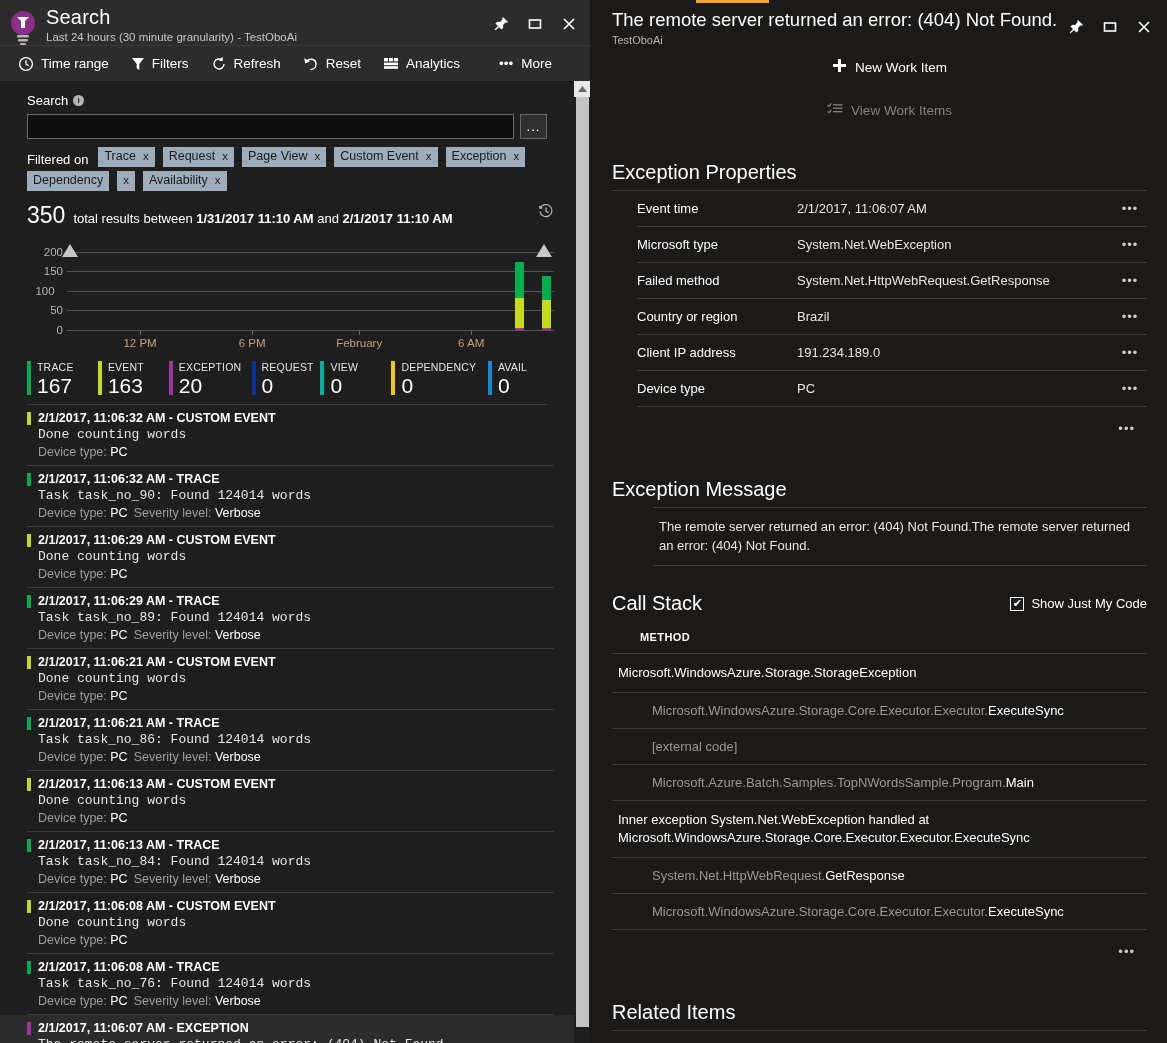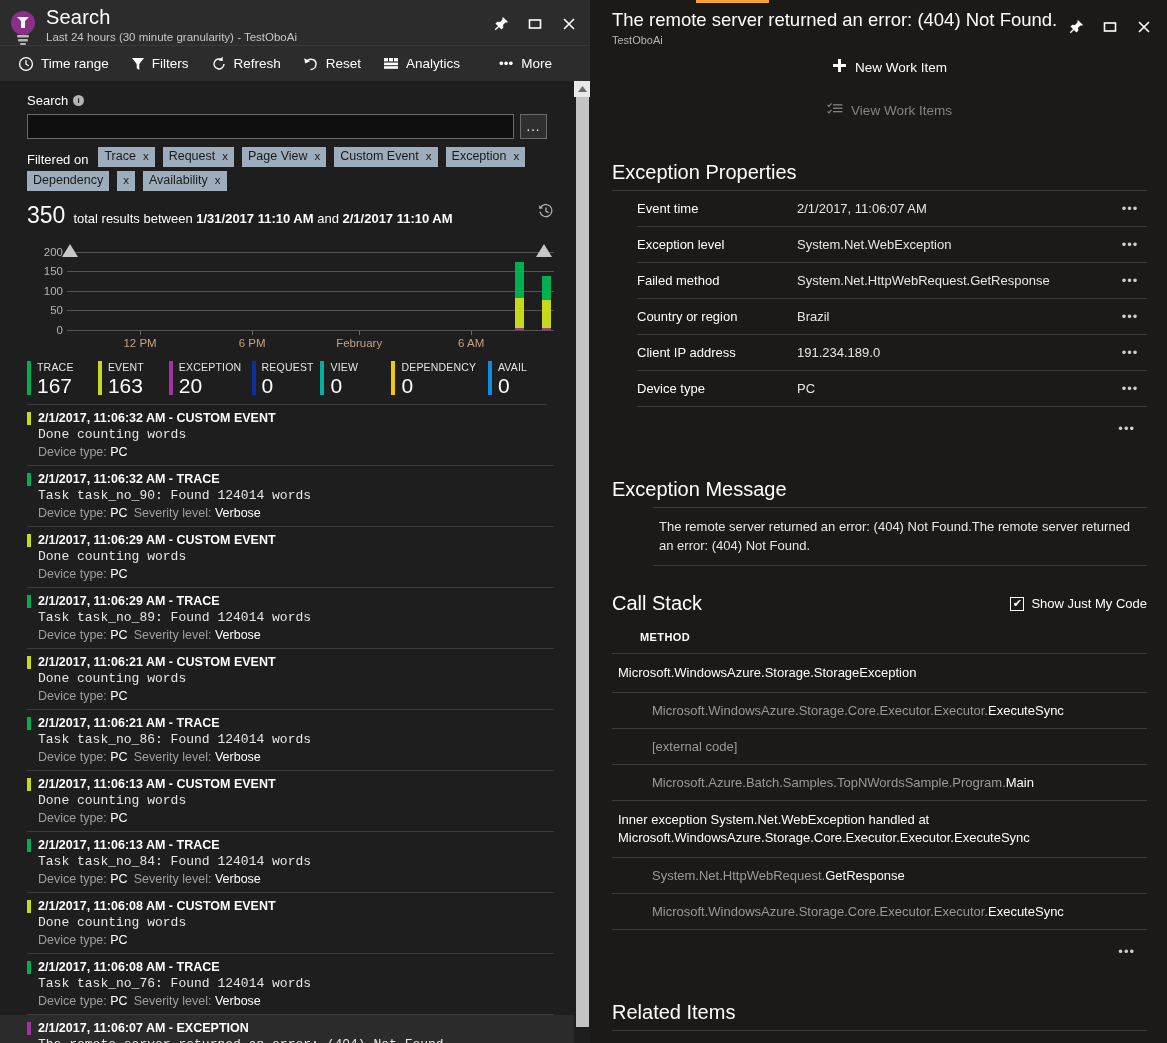--- a/index.html
+++ b/index.html
@@ -311,21 +311,21 @@
           </span>
         </div>
 
         <div class="chart-wrap">
           <div class="chart" id="chart-area">
               <div class="gridline" style="top: 9.77778px;"></div>
               <div class="ytick" style="top: 9.77778px;">200</div>
               <div class="gridline" style="top: 29.3333px;"></div>
               <div class="ytick" style="top: 29.3333px;">150</div>
               <div class="gridline" style="top: 48.8889px;"></div>
-              <div class="ytick" style="top: 48.8889px;">100</div>
+              <div class="ytick" style="top: 48.8889px; text-align: center;">100</div>
               <div class="gridline" style="top: 68.4444px;"></div>
               <div class="ytick" style="top: 68.4444px;">50</div>
               <div class="gridline" style="top: 88px;"></div>
               <div class="ytick" style="top: 88px;">0</div>
               <div class="bar" style="left: 488.04px;">
                 <div class="bar-seg" style="height: 35.9822px; background: rgb(0, 176, 79);"></div>
                 <div class="bar-seg" style="height: 29.3333px; background: rgb(199, 217, 27);"></div>
                 <div class="bar-seg" style="height: 2.34667px; background: rgb(161, 51, 161);"></div>
               </div>
               <div class="bar" style="left: 514.825px;">
@@ -555,21 +555,21 @@
 
     <div class="section">
       <div class="sec-title">Exception Properties</div>
       <div class="prop-table" id="prop-table">
           <div class="prop-row">
             <div class="prop-key">Event time</div>
             <div class="prop-val">2/1/2017, 11:06:07 AM</div>
             <div class="prop-dots">•••</div>
           </div>
           <div class="prop-row">
-            <div class="prop-key">Exception level</div>
+            <div class="prop-key">Microsoft type</div>
             <div class="prop-val">System.Net.WebException</div>
             <div class="prop-dots">•••</div>
           </div>
           <div class="prop-row">
             <div class="prop-key">Failed method</div>
             <div class="prop-val">System.Net.HttpWebRequest.GetResponse</div>
             <div class="prop-dots">•••</div>
           </div>
           <div class="prop-row">
             <div class="prop-key">Country or region</div>

